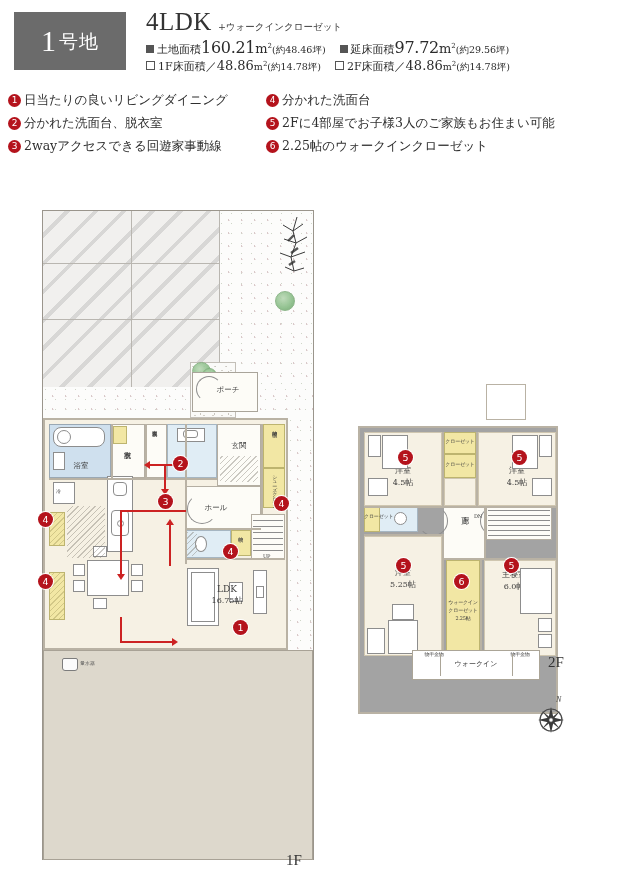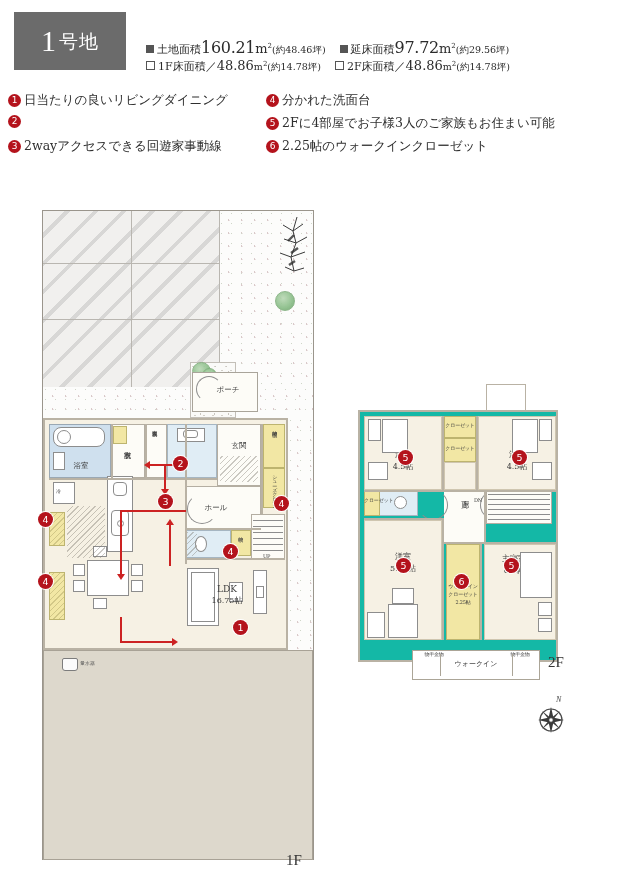--- a/index.html
+++ b/index.html
@@ -331,23 +331,23 @@
     position: absolute;
     left: 286px; top: 690px;
     font-size: 15px;
     color: #333;
     font-family: "Liberation Serif", serif;
   }
 
   
   #house-2f {
     position: absolute;
-    left: 358px; top: 248px;
-    width: 200px; height: 252px;
-    background: #14b8a6;
+    left: 358px; top: 264px;
+    width: 200px; height: 288px;
+    background: #a3a3a3;
     border: 2.4px solid #b9b2a4;
     box-sizing: border-box;
   }
   #roof-2f {
     position: absolute;
     left: 486px; top: 222px;
     width: 40px; height: 36px;
     border: 1.2px solid #b9b2a4;
     background: #ffffff;
     box-sizing: border-box;
@@ -425,37 +425,42 @@
 </head>
 <body>
 
 <div id="header">
 
   <div id="lot-badge">
     <span id="lot-badge-num">1</span>
     <span id="lot-badge-suffix">号地</span>
   </div>
 
+  <div id="plan-type-row">
+    <span id="plan-type">4LDK</span>
+    <span id="plan-type-extra">+ウォークインクローゼット</span>
+  </div>
 
   <div class="area-line" id="area-line-1">
     <span class="sq-filled"></span><span class="area-label">土地面積</span><span class="area-value">160.21</span><span class="area-value-sm">m</span><span class="sup">2</span><span class="area-paren">(約48.46坪)</span><span class="gap-lg"></span><span class="sq-filled"></span><span class="area-label">延床面積</span><span class="area-value">97.72</span><span class="area-value-sm">m</span><span class="sup">2</span><span class="area-paren">(約29.56坪)</span>
   </div>
 
   <div class="area-line" id="area-line-2">
     <span class="sq-hollow"></span><span class="area-label">1F床面積／</span><span class="area-value-sm">48.86</span><span class="area-paren">m</span><span class="sup">2</span><span class="area-paren">(約14.78坪)</span><span class="gap-lg"></span><span class="sq-hollow"></span><span class="area-label">2F床面積／</span><span class="area-value-sm">48.86</span><span class="area-paren">m</span><span class="sup">2</span><span class="area-paren">(約14.78坪)</span>
   </div>
 </div>
 
 <div id="features">
   <div class="feature-item" id="feat-1">
     <span class="feat-num">1</span>
     <span class="feat-text">日当たりの良いリビングダイニング</span>
   </div>
   <div class="feature-item" id="feat-2">
     <span class="feat-num">2</span>
+    <span class="feat-text">分かれた洗面台、脱衣室</span>
   </div>
   <div class="feature-item" id="feat-3">
     <span class="feat-num">3</span>
     <span class="feat-text">2wayアクセスできる回遊家事動線</span>
   </div>
   <div class="feature-item" id="feat-4">
     <span class="feat-num">4</span>
     <span class="feat-text">分かれた洗面台</span>
   </div>
   <div class="feature-item" id="feat-5">

